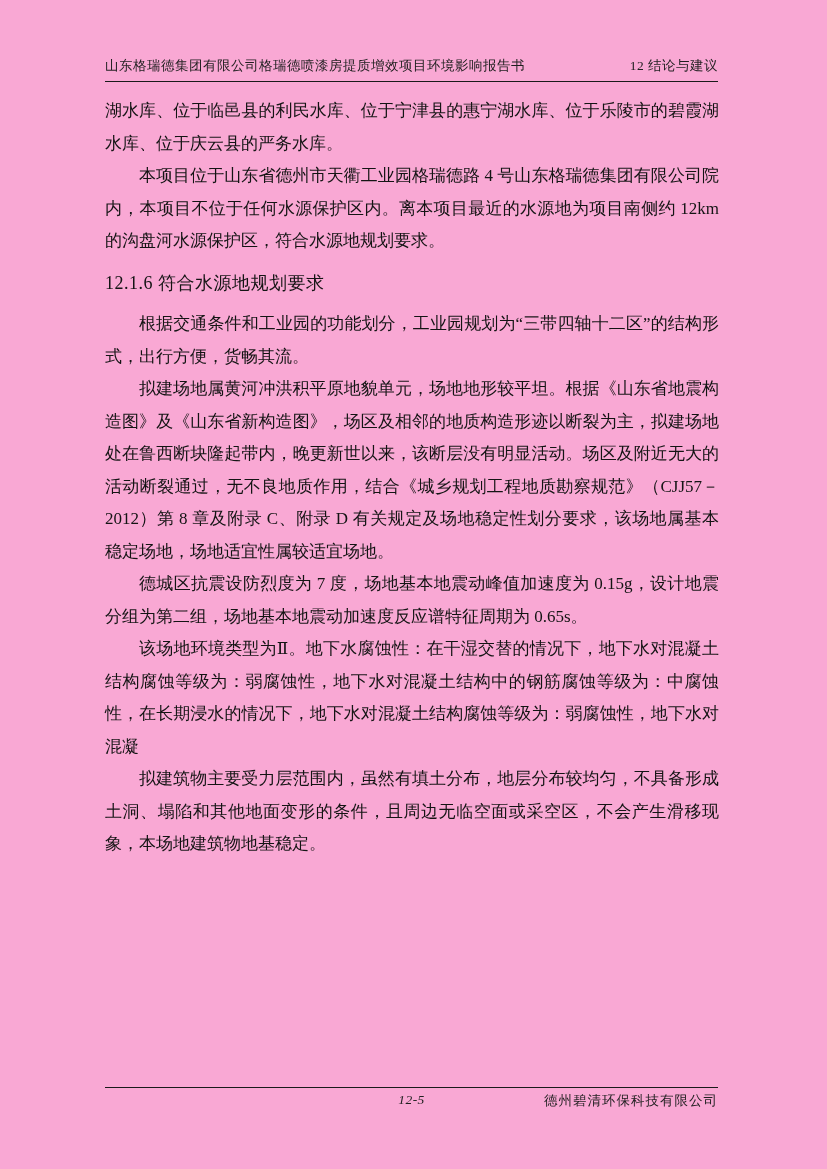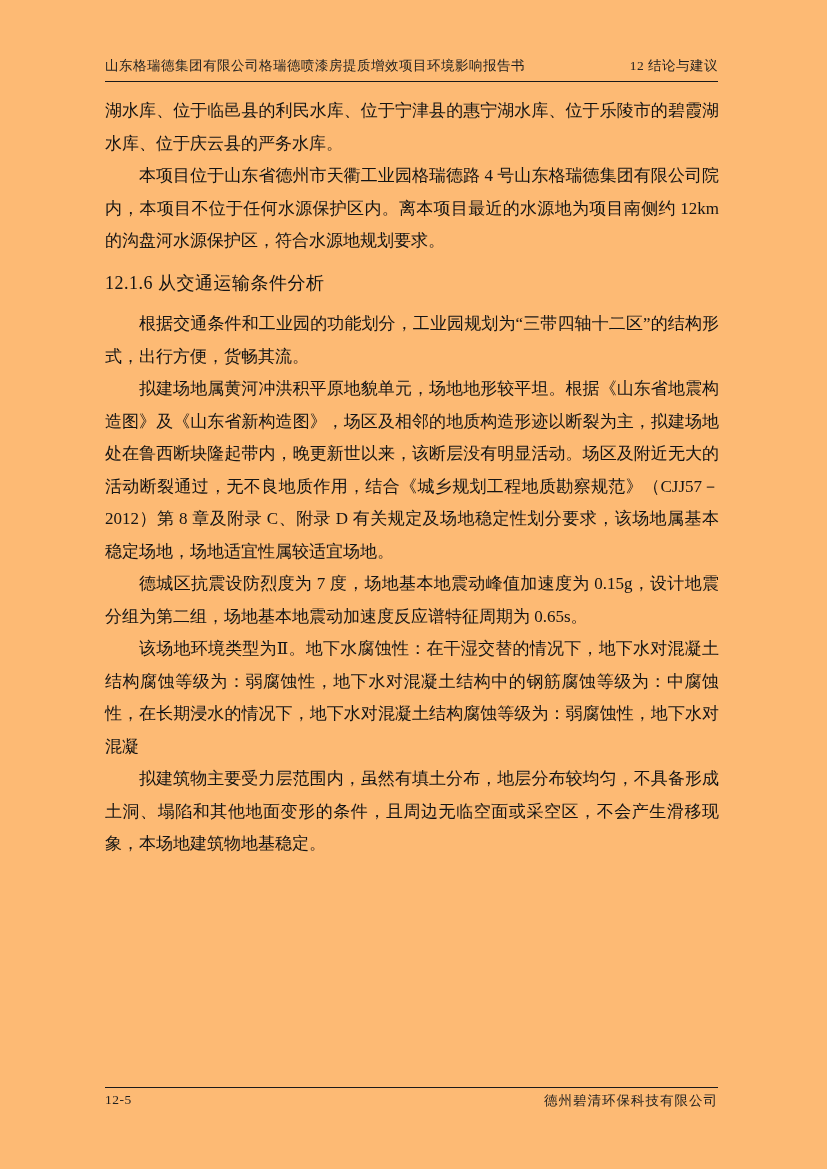--- a/index.html
+++ b/index.html
@@ -4,21 +4,21 @@
 <style>
   html, body {
     margin: 0;
     padding: 0;
     background: #ffffff;
   }
   .doc-page {
     position: relative;
     width: 827px;
     height: 1169px;
-    background: #fdba74;
+    background: #f9a8d4;
     color: #111111;
     font-family: "Liberation Serif", "DejaVu Serif", serif;
     overflow: hidden;
   }
   .page-header {
     position: absolute;
     top: 57px;
     left: 105px;
     width: 613px;
     display: flex;
@@ -59,22 +59,23 @@
     position: absolute;
     top: 1087px;
     left: 105px;
     width: 613px;
     border-top: 1.5px solid #1a1a1a;
     padding-top: 4px;
     font-size: 13.5px;
     color: #1f1f1f;
   }
   .footer-page-number {
-    text-align: left;
+    text-align: center;
     letter-spacing: 0.5px;
+    font-style: italic;
   }
   .footer-company {
     position: absolute;
     right: 0;
     top: 4px;
     letter-spacing: 1px;
     margin-left: 36px;
   }
 </style>
 </head>
@@ -83,21 +84,21 @@
 <div class="doc-page">
 
   <div class="page-header">
     <span>山东格瑞德集团有限公司格瑞德喷漆房提质增效项目环境影响报告书</span>
     <span>12 结论与建议</span>
   </div>
 
   <div class="doc-body">
     <p class="para no-indent">湖水库、位于临邑县的利民水库、位于宁津县的惠宁湖水库、位于乐陵市的碧霞湖水库、位于庆云县的严务水库。</p>
     <p class="para">本项目位于山东省德州市天衢工业园格瑞德路 4 号山东格瑞德集团有限公司院内，本项目不位于任何水源保护区内。离本项目最近的水源地为项目南侧约 12km 的沟盘河水源保护区，符合水源地规划要求。</p>
-    <h2 class="heading">12.1.6 从交通运输条件分析</h2>
+    <h2 class="heading">12.1.6 符合水源地规划要求</h2>
     <p class="para">根据交通条件和工业园的功能划分，工业园规划为“三带四轴十二区”的结构形式，出行方便，货畅其流。</p>
     <p class="para">拟建场地属黄河冲洪积平原地貌单元，场地地形较平坦。根据《山东省地震构造图》及《山东省新构造图》，场区及相邻的地质构造形迹以断裂为主，拟建场地处在鲁西断块隆起带内，晚更新世以来，该断层没有明显活动。场区及附近无大的活动断裂通过，无不良地质作用，结合《城乡规划工程地质勘察规范》（CJJ57－2012）第 8 章及附录 C、附录 D 有关规定及场地稳定性划分要求，该场地属基本稳定场地，场地适宜性属较适宜场地。</p>
     <p class="para">德城区抗震设防烈度为 7 度，场地基本地震动峰值加速度为 0.15g，设计地震分组为第二组，场地基本地震动加速度反应谱特征周期为 0.65s。</p>
     <p class="para">该场地环境类型为Ⅱ。地下水腐蚀性：在干湿交替的情况下，地下水对混凝土结构腐蚀等级为：弱腐蚀性，地下水对混凝土结构中的钢筋腐蚀等级为：中腐蚀性，在长期浸水的情况下，地下水对混凝土结构腐蚀等级为：弱腐蚀性，地下水对混凝</p>
     <p class="para">拟建筑物主要受力层范围内，虽然有填土分布，地层分布较均匀，不具备形成土洞、塌陷和其他地面变形的条件，且周边无临空面或采空区，不会产生滑移现象，本场地建筑物地基稳定。</p>
   </div>
 
   <div class="page-footer">
     <div class="footer-page-number">12-5</div>
     <div class="footer-company">德州碧清环保科技有限公司</div>

